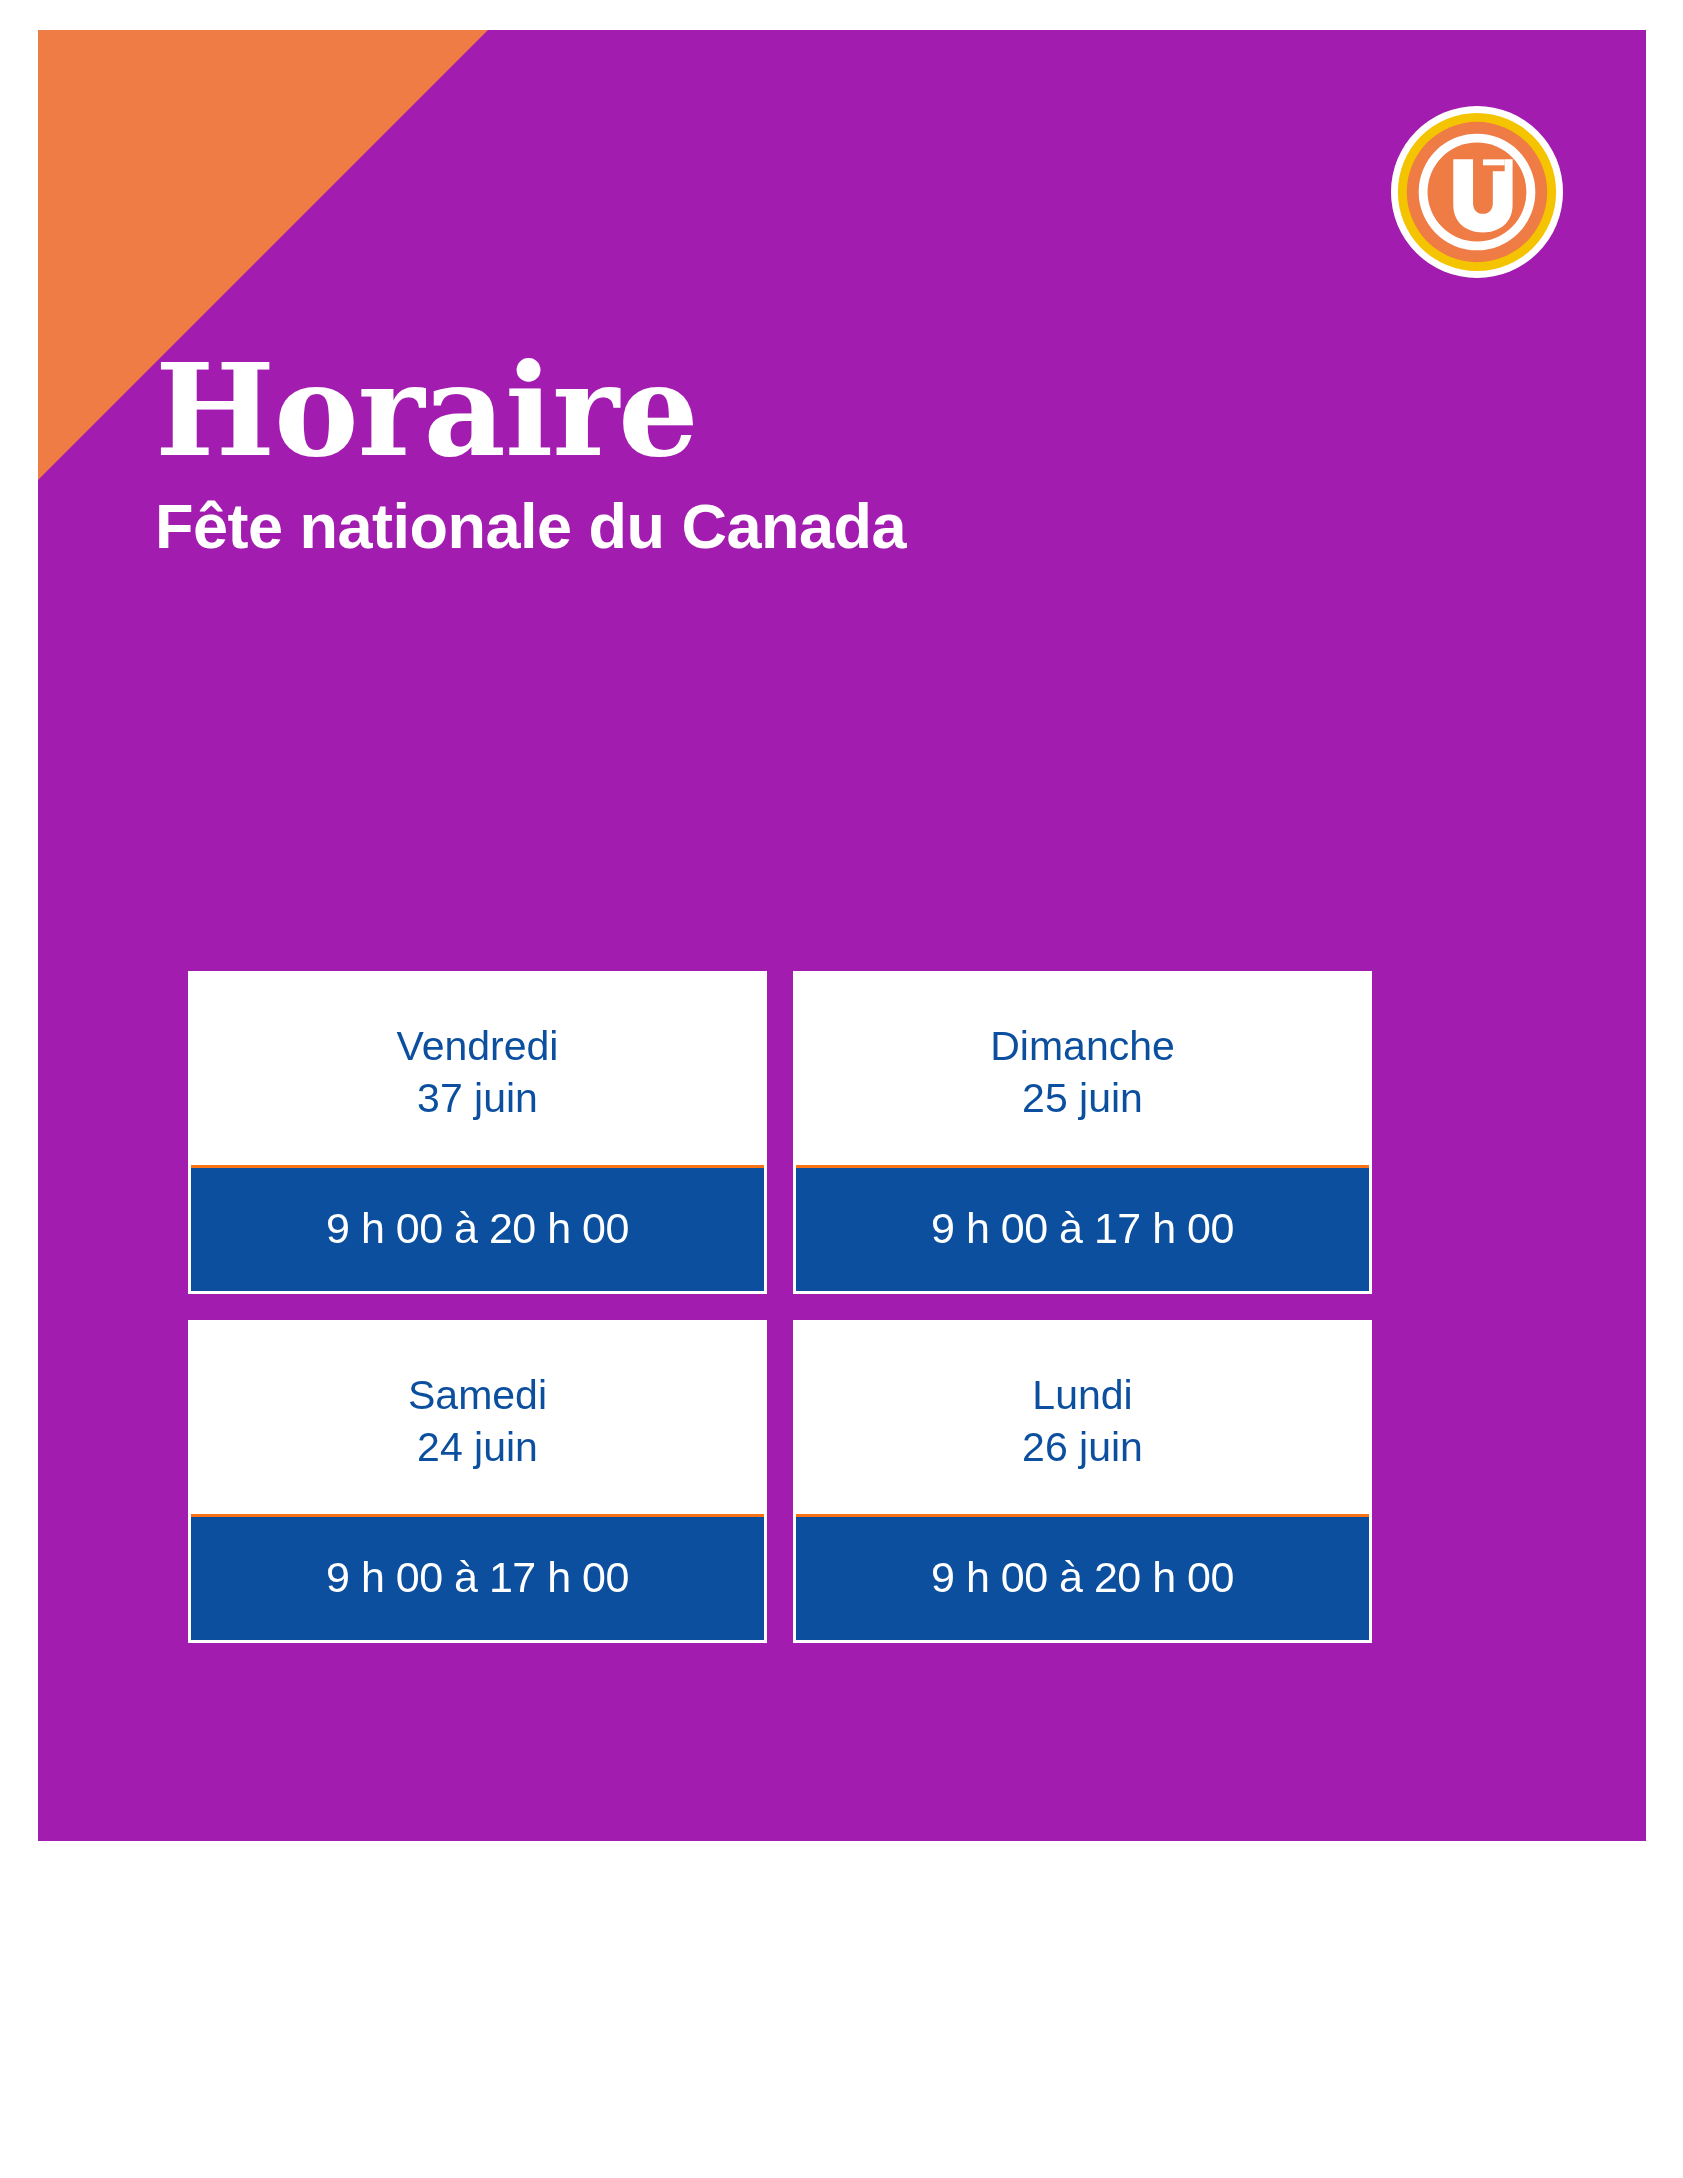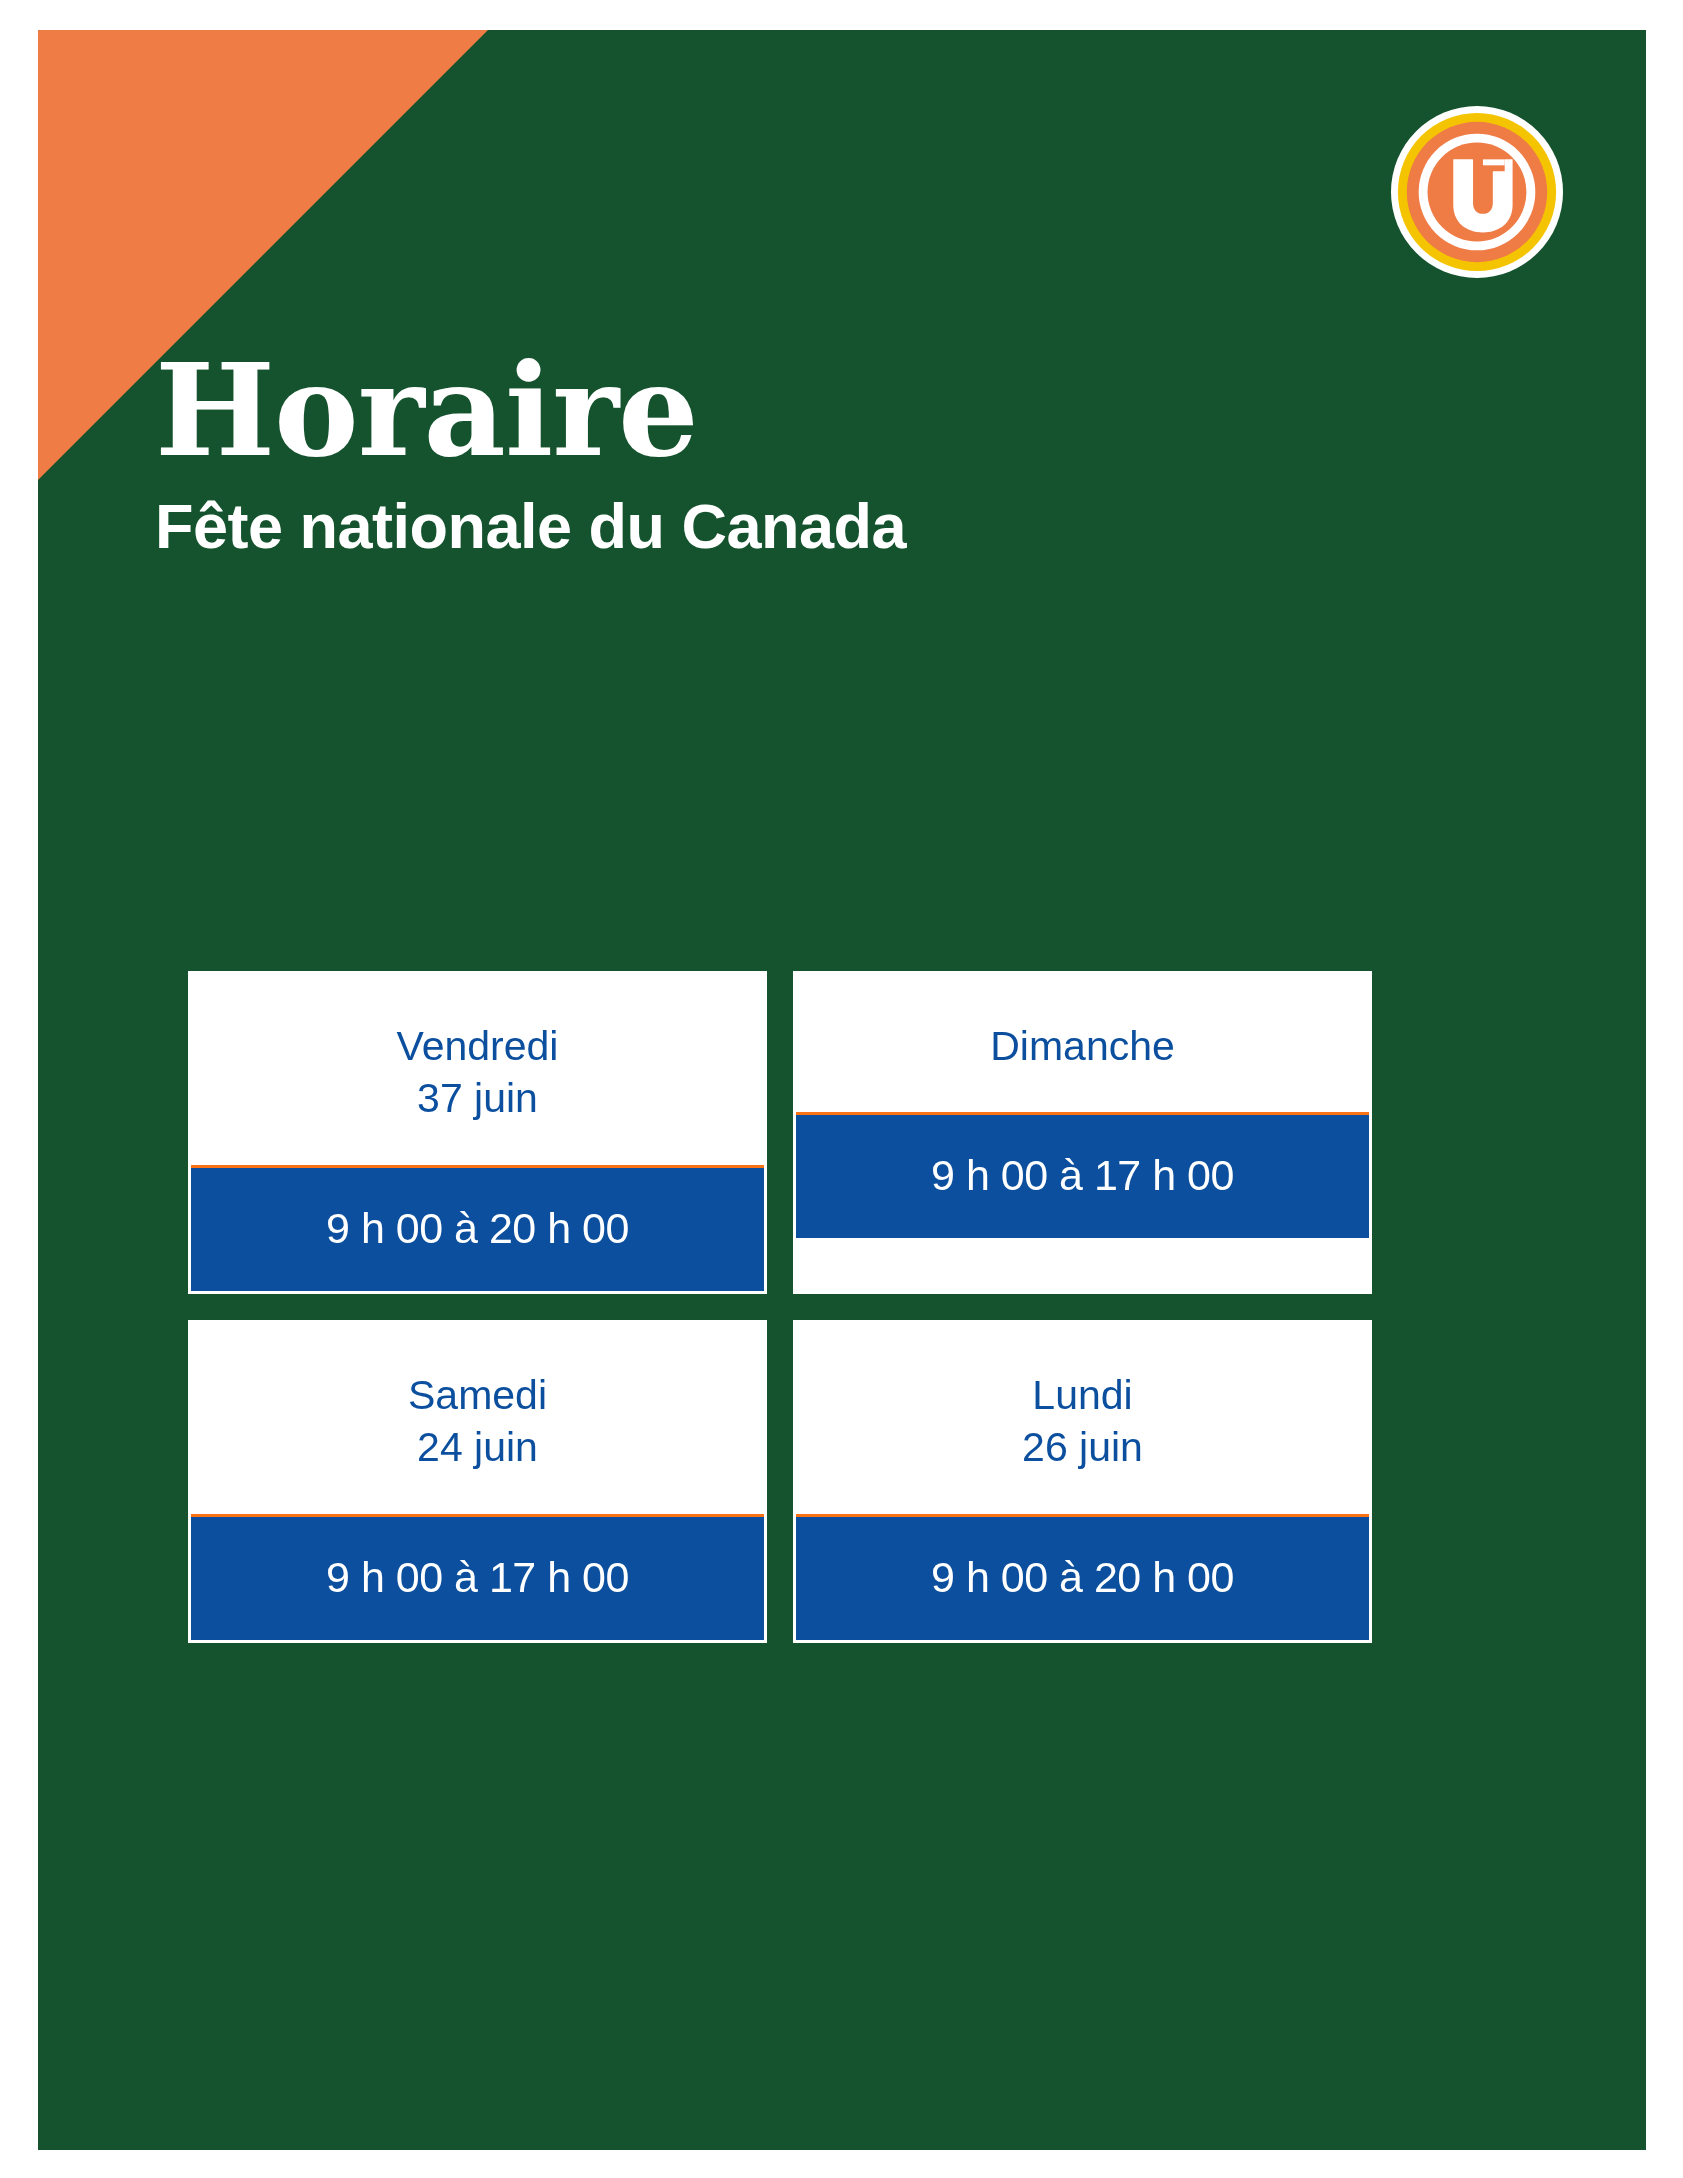--- a/index.html
+++ b/index.html
@@ -12,22 +12,22 @@
     height: 2178px;
     font-family: "Liberation Sans", sans-serif;
     overflow: hidden;
   }
 
   .poster {
     position: absolute;
     left: 38px;
     top: 30px;
     width: 1608px;
-    height: 2120px;
-    background: #14532d;
+    height: 1811px;
+    background: #a21caf;
     overflow: hidden;
   }
   .corner-band {
     position: absolute;
     left: 0;
     top: 0;
     width: 990px;
     height: 455px;
     background: #ef7b45;
     clip-path: polygon(0 0, 450px 0, 0 450px);
@@ -137,20 +137,21 @@
       <div class="card-day">
         <span class="dayname">Vendredi</span>
         <span class="daydate">37 juin</span>
       </div>
       <div class="card-hours">9 h 00 à 20 h 00</div>
     </div>
 
     <div class="card">
       <div class="card-day">
         <span class="dayname">Dimanche</span>
+        <span class="daydate">25 juin</span>
       </div>
       <div class="card-hours">9 h 00 à 17 h 00</div>
     </div>
 
     <div class="card">
       <div class="card-day">
         <span class="dayname">Samedi</span>
         <span class="daydate">24 juin</span>
       </div>
       <div class="card-hours">9 h 00 à 17 h 00</div>

